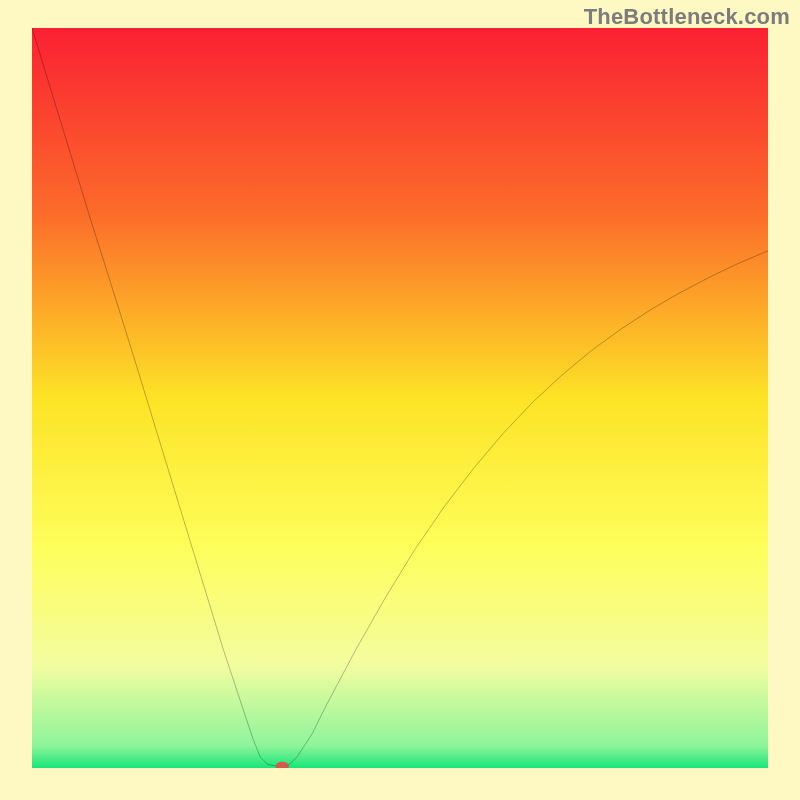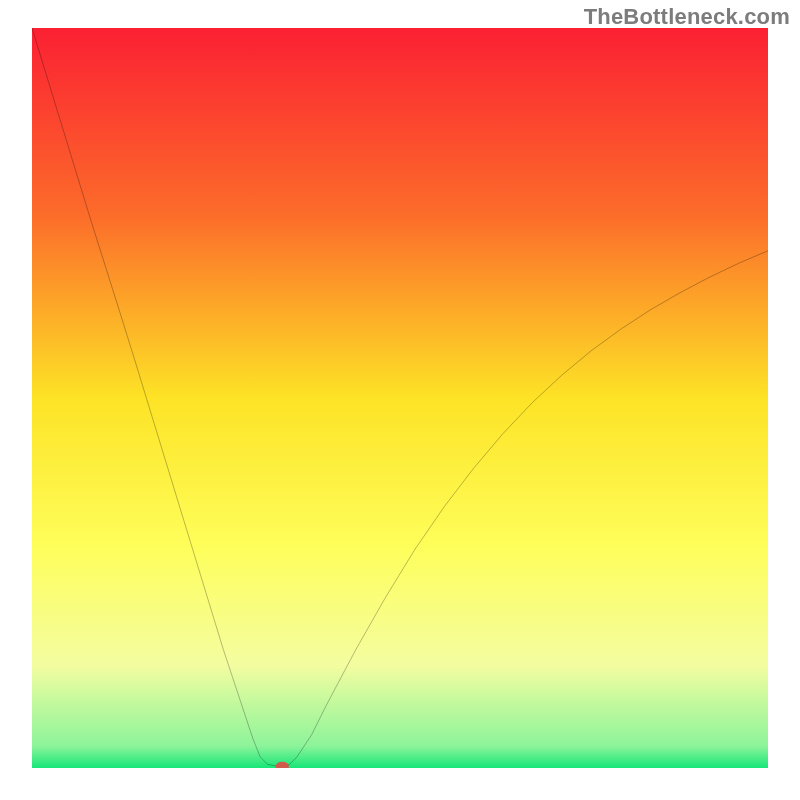--- a/index.html
+++ b/index.html
@@ -8,21 +8,21 @@
     width: 800px;
     height: 800px;
     background: #000;
     font-family: Arial, Helvetica, sans-serif;
     overflow: hidden;
   }
   .frame {
     position: relative;
     width: 800px;
     height: 800px;
-    background: #ffffff;
+    background: #fef9c3;
   }
   .watermark {
     position: absolute;
     top: 4px;
     right: 10px;
     color: #7c7c7c;
     font-size: 22px;
     font-weight: 600;
     letter-spacing: 0.2px;
     z-index: 10;

